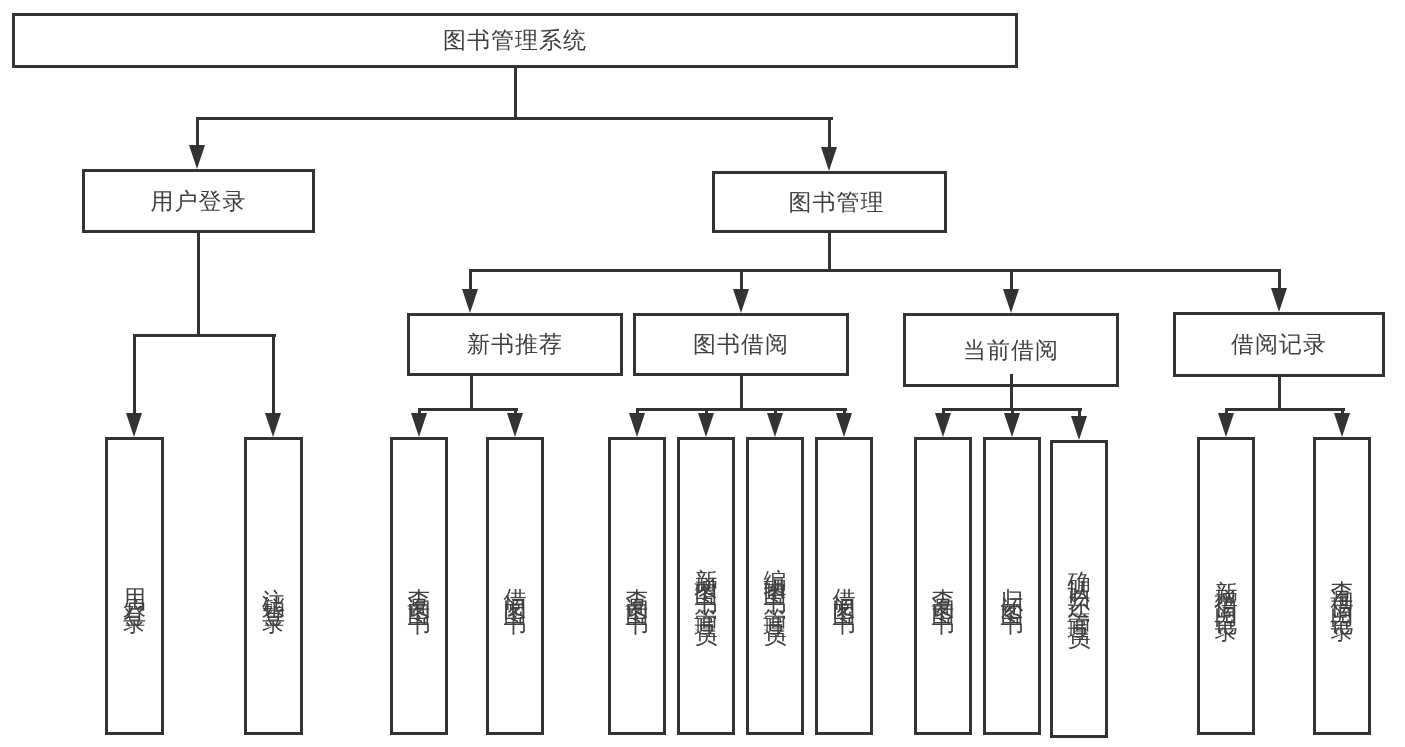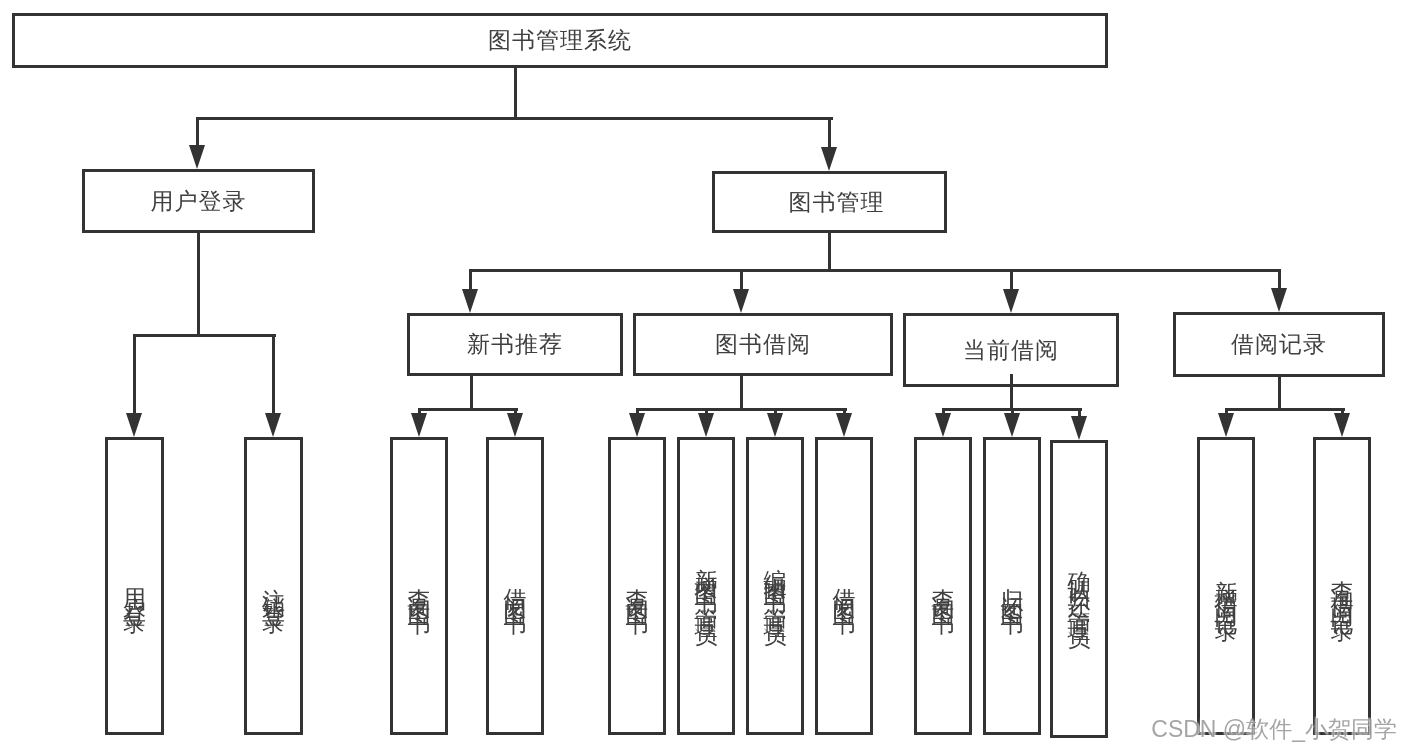--- a/index.html
+++ b/index.html
@@ -59,35 +59,35 @@
     opacity: 0.92;
     z-index: 5;
     white-space: nowrap;
   }
 </style>
 </head>
 <body>
 
 <div class="canvas">
 
-  <div class="box" style="left:12px; top:13px; width:1096px; height:55px;">
+  <div class="box" style="left:12px; top:13px; width:1006px; height:55px;">
     <span class="lbl">图书管理系统</span>
   </div>
 
   <div class="box" style="left:82px; top:169px; width:233px; height:64px;">
     <span class="lbl">用户登录</span>
   </div>
   <div class="box" style="left:712px; top:171px; width:235px; height:62px;padding-left:14px;">
     <span class="lbl">图书管理</span>
   </div>
 
   <div class="box" style="left:363px; top:313px; width:216px; height:63px;margin-left:44px;">
     <span class="lbl">新书推荐</span>
   </div>
-  <div class="box" style="left:633px; top:313px; width:260px; height:63px;">
+  <div class="box" style="left:633px; top:313px; width:216px; height:63px;">
     <span class="lbl">图书借阅</span>
   </div>
   <div class="box" style="left:903px; top:313px; width:216px; height:74px;">
     <span class="lbl">当前借阅</span>
   </div>
   <div class="box" style="left:1173px; top:312px; width:212px; height:65px;">
     <span class="lbl">借阅记录</span>
   </div>
 
   <div class="box leaf" style="left:105px; top:437px; width:59px; height:298px;">
@@ -182,14 +182,13 @@
       <div class="vline" style="left: 1010.5px; top: 409px; width: 3px; height: 10px;"></div>
       <div class="arrow" style="left: 1004px; top: 413px;"></div>
       <div class="vline" style="left: 1077.5px; top: 409px; width: 3px; height: 13px;"></div>
       <div class="arrow" style="left: 1071px; top: 416px;"></div>
       <div class="vline" style="left: 1224.5px; top: 409px; width: 3px; height: 10px;"></div>
       <div class="arrow" style="left: 1218px; top: 413px;"></div>
       <div class="vline" style="left: 1340.5px; top: 409px; width: 3px; height: 10px;"></div>
       <div class="arrow" style="left: 1334px; top: 413px;"></div>
     </div>
 
-  <div class="watermark">CSDN @软件_小贺同学</div>
 </div>
 
 </body></html>

